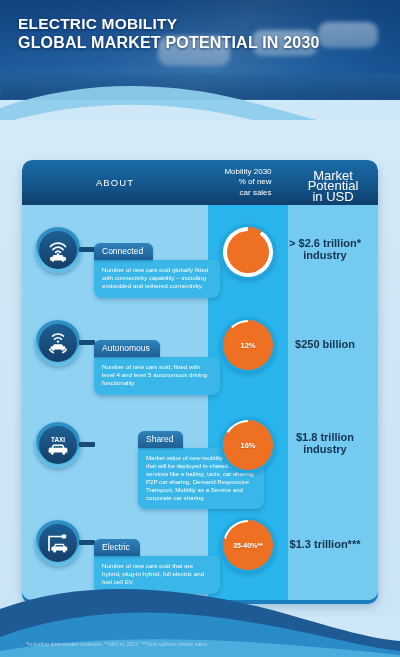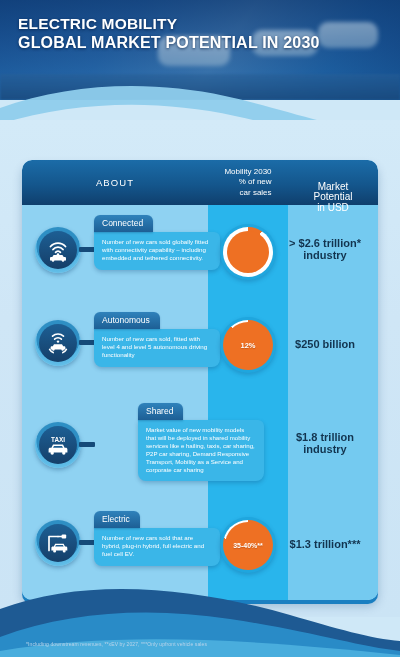--- a/index.html
+++ b/index.html
@@ -78,22 +78,22 @@
     display:flex;align-items:center;justify-content:center;
     color:#fff;font-size:9.5px;letter-spacing:1.1px;
   }
   .hdr-mob{
     position:absolute;left:186px;top:0;width:80px;height:45px;
     display:flex;align-items:center;justify-content:center;text-align:right;
     color:#fff;font-size:8px;line-height:10.5px;
   }
   .hdr-mkt{
     position:absolute;left:266px;top:0;width:90px;height:53px;
-    display:flex;align-items:flex-end;justify-content:center;text-align:center;
-    color:#fff;font-size:10px;line-height:10.5px;
+    display:flex;align-items:center;justify-content:center;text-align:center;
+    color:#fff;font-size:13px;line-height:10.5px;
   }
 
   
   .row{position:absolute;left:0;width:356px;}
   .r1{top:45px;height:95px;}
   .r2{top:140px;height:95px;}
   .r3{top:235px;height:105px;}
   .r4{top:340px;height:100px;}
 
   
@@ -108,21 +108,21 @@
   .icon-core{
     position:absolute;left:4px;top:4px;width:38px;height:38px;border-radius:50%;
     background:linear-gradient(180deg,#1d5f94,#153f69);
     display:flex;align-items:center;justify-content:center;
   }
   .connector{
     position:absolute;width:16px;height:5px;background:#154a79;border-radius:1px;
   }
 
   
-  .callout{position:absolute;left:72px;width:126px;}
+  .callout{position:absolute;left:72px;width:126px;margin-top:28px;}
   .callout-tab{
     position:relative;display:inline-block;
     background:linear-gradient(180deg,#2f82bb,#1d5f95);
     color:#fff;font-size:8.5px;padding:3px 10px 4px 8px;
     border-radius:6px 6px 0 0;
     box-shadow:0 1px 2px rgba(10,60,110,.3);
   }
   .callout-body{
     background:#3ab6e8;
     color:#ffffff;font-size:6.2px;line-height:8.2px;
@@ -278,20 +278,26 @@
             <circle cx="8.2" cy="20" r="1.7" fill="#ffffff"></circle>
             <circle cx="19.8" cy="20" r="1.7" fill="#ffffff"></circle>
           </svg>
         </div>
       </div>
       <div class="connector" style="left:57px;top:47px;"></div>
       <div class="callout" style="top:5px;padding-left:44px;">
         <div class="callout-tab">Shared</div>
         <div class="callout-body tight">Market value of new mobility models that will be deployed in shared mobility services like e hailing, taxis, car sharing, P2P car sharing, Demand Responsive Transport, Mobility as a Service and corporate car sharing</div>
       </div>
+      <div class="donut-wrap" style="top:22px;">
+        <div class="donut-halo"></div>
+        <div class="donut" style="background:conic-gradient(#ee7023 0deg 302deg, #ffffff 302deg 360deg);"></div>
+        <div class="donut" style="left:5px;top:5px;width:46px;height:46px;background:#ee7023;"></div>
+        <div class="donut-label">16%</div>
+      </div>
       <div class="mkt" style="top:36px;">
         <div>$1.8 trillion</div>
         <div>industry</div>
       </div>
     </div>
 
     <div class="row r4">
       <div class="icon-wrap" style="top:20px;">
         <div class="icon-ring"></div>
         <div class="icon-core">

